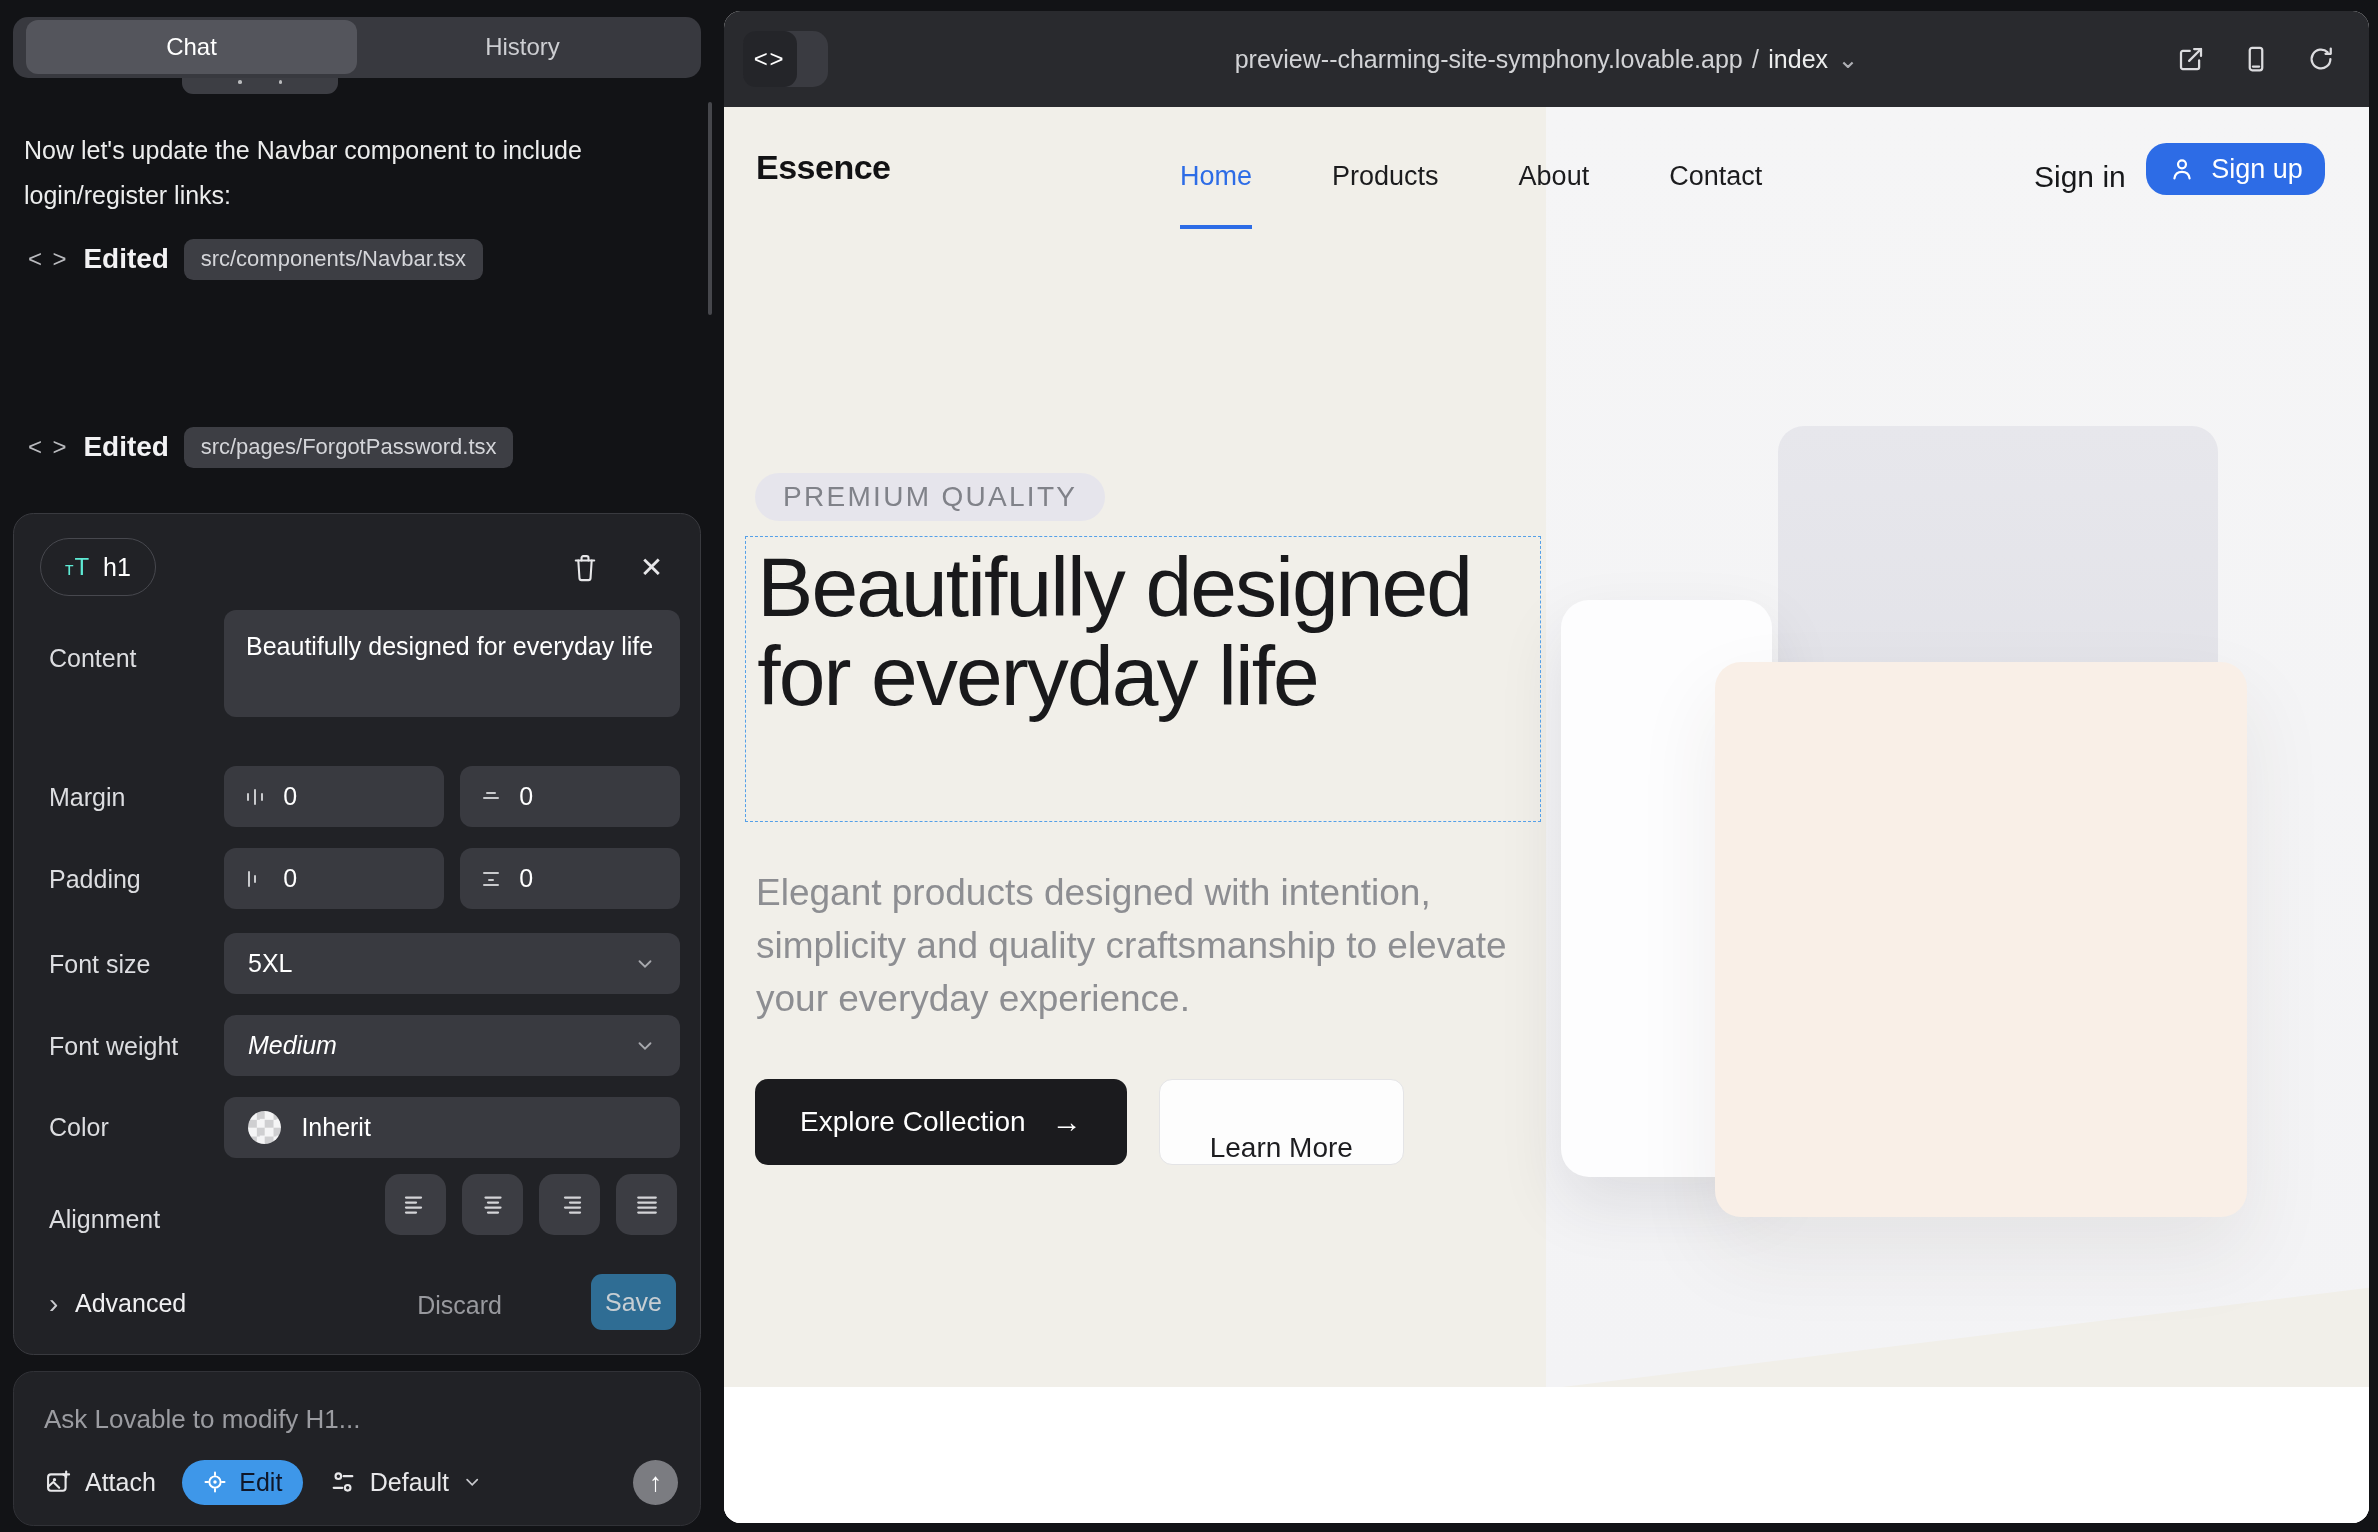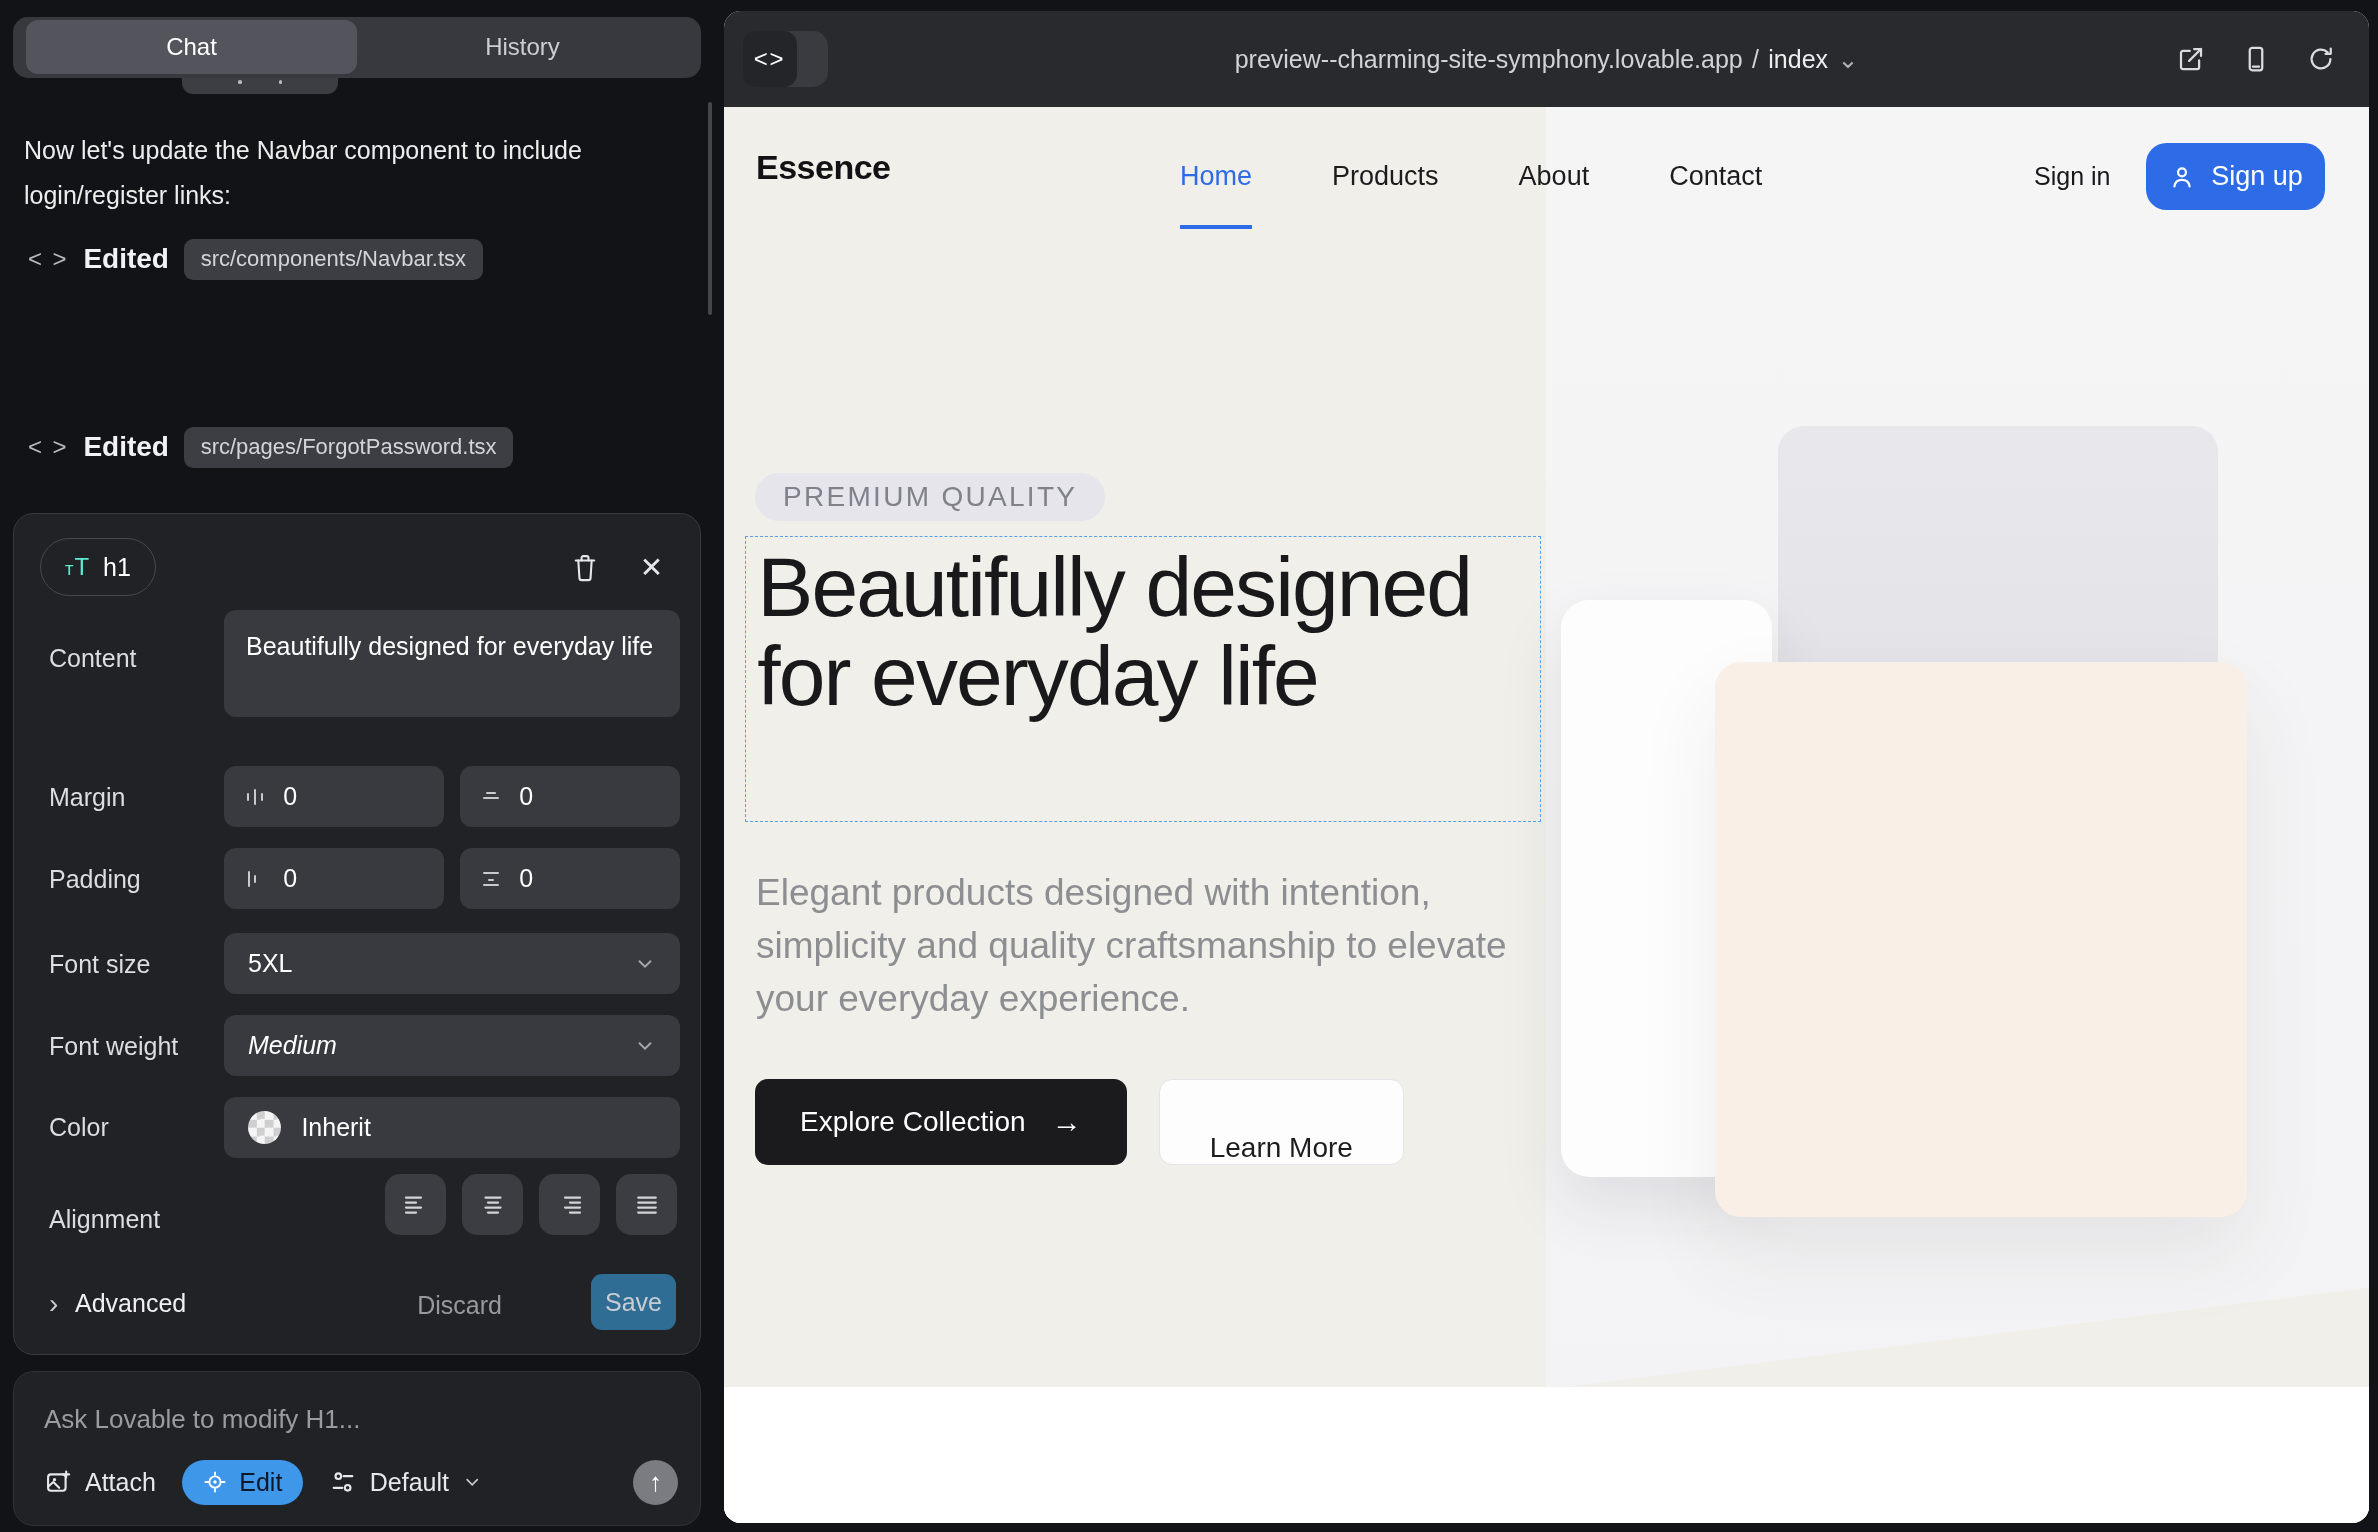--- a/index.html
+++ b/index.html
@@ -136,23 +136,23 @@
   .site-bottom { position:absolute; left:0; top:1280px; right:0; bottom:0; background:#ffffff; }
   .wedge { position:absolute; left:822px; top:1159px; right:0; height:121px; background:#f1efe9;
     clip-path:polygon(2% 100%, 100% 18%, 100% 100%, 0 100%); }
 
   .navbar { position:absolute; left:0; top:0; width:100%; height:139px; }
   .logo { position:absolute; left:32px; top:41px; font-size:34px; font-weight:700; color:#121214; letter-spacing:-0.5px; }
   .nav-links { position:absolute; left:456px; top:0; height:139px; display:flex; align-items:center; gap:80px; }
   .nav-link { font-size:27px; color:#1c1c1e; cursor:pointer; position:relative; }
   .nav-link.active { color:#2d6ce6; }
   .nav-link.active::after { content:""; position:absolute; left:0; right:0; bottom:-37px; height:3.7px; background:#2d6ce6; }
-  .sign-in { position:absolute; left:1310px; top:0; height:139px; display:flex; align-items:center; font-size:25px; color:#17181a; cursor:pointer; }
+  .sign-in { position:absolute; left:1310px; top:0; height:139px; display:flex; align-items:center; font-size:30px; color:#17181a; cursor:pointer; }
   .signup-btn {
-    position:absolute; left:1422px; top:36px; width:179px; height:67px; background:#2d6ce6; border-radius:20.4px;
+    position:absolute; left:1422px; top:36px; width:179px; height:52px; background:#2d6ce6; border-radius:20.4px;
     display:flex; align-items:center; justify-content:center; gap:15px; color:#fff; font-size:27px; cursor:pointer;
   }
 
   .hero-badge {
     position:absolute; left:31px; top:366px; height:48px; padding:0 28px;
     background:#e6e5ec; border-radius:927px; display:flex; align-items:center;
     font-size:28px; letter-spacing:2.3px; color:#808289;
   }
   .selected-box { position:absolute; left:21.3px; top:429px; width:796px; height:286px;
     border:1.9px dashed #55a0e8; }

